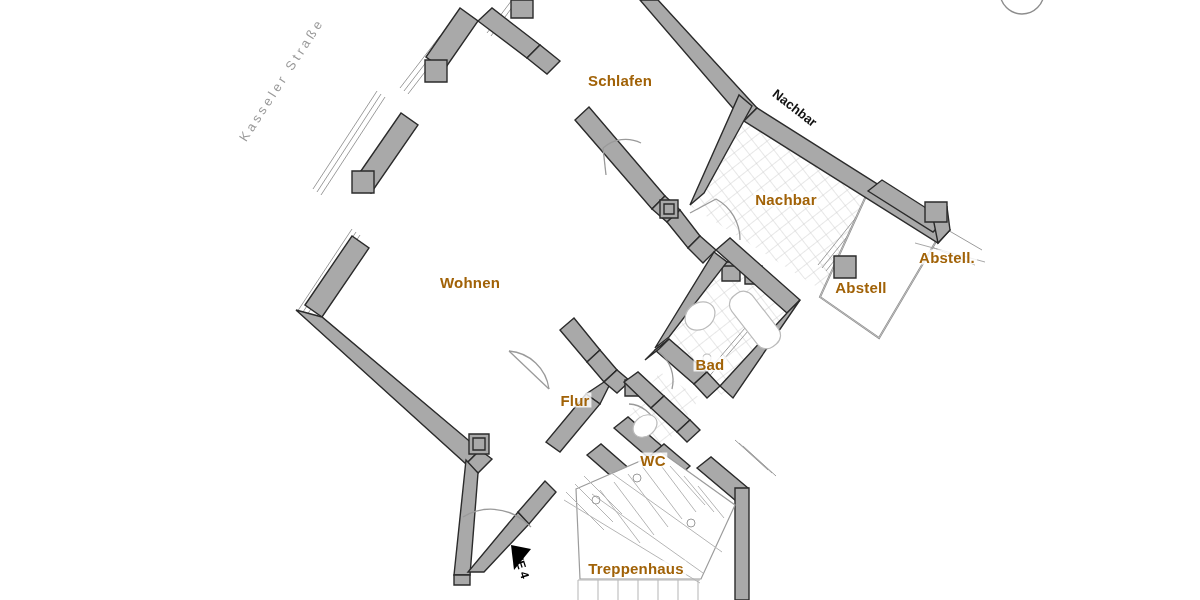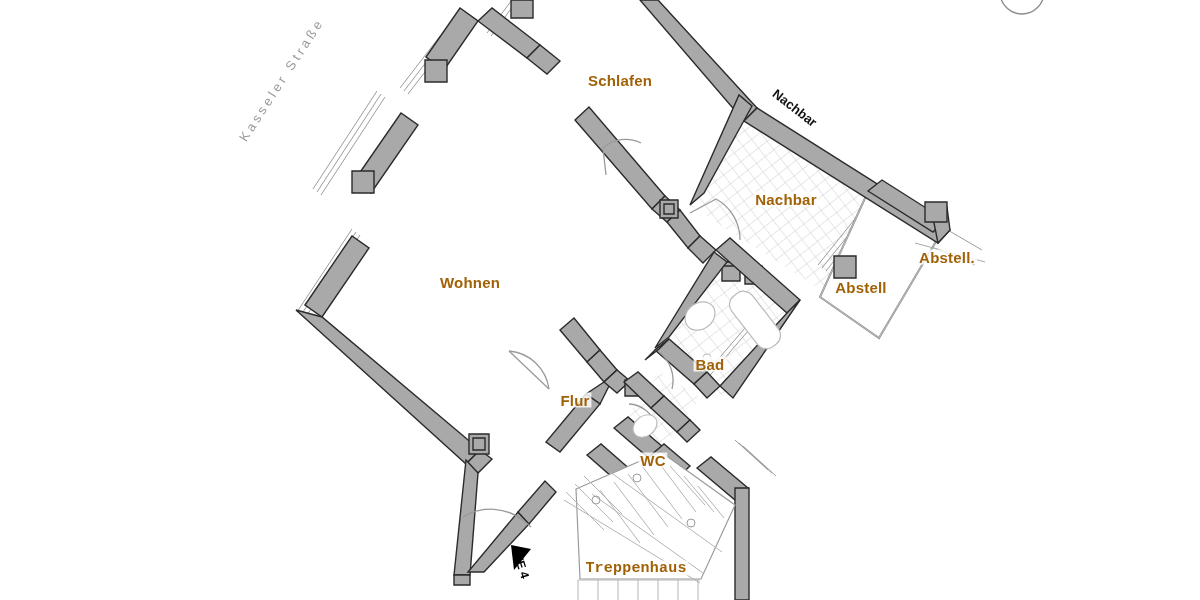--- a/index.html
+++ b/index.html
@@ -285,21 +285,21 @@
   <div class="lbl room" style="left:710px;top:364px;transform:translate(-50%,-50%);">Bad</div>
 
   <div class="lbl room" style="left:653px;top:460px;transform:translate(-50%,-50%);">WC</div>
 
   <div class="lbl room" style="left:575px;top:400px;transform:translate(-50%,-50%);">Flur</div>
 
   <div class="lbl room" style="left:861px;top:287px;transform:translate(-50%,-50%);">Abstell</div>
 
   <div class="lbl room" style="left:947px;top:257px;transform:translate(-50%,-50%);">Abstell.</div>
 
-  <div class="lbl room" style="left:636px;top:568px;transform:translate(-50%,-50%);font-family:Liberation Mono, monospace;">Treppenhaus</div>
+  <div class="lbl room" style="left:636px;top:568px;transform:translate(-50%,-50%);">Treppenhaus</div>
 
   <div class="street" style="left:236px;top:136px;transform:rotate(-57deg);transform-origin:left top;">Kasseler Straße</div>
 
   <div class="neighbor" style="left:779px;top:86px;transform:rotate(38deg);transform-origin:left top;">Nachbar</div>
 
   <div class="unit" style="left:523px;top:548px;transform:rotate(72deg);transform-origin:left top;">WE 4</div>
 
 </div>
 
 </body></html>

